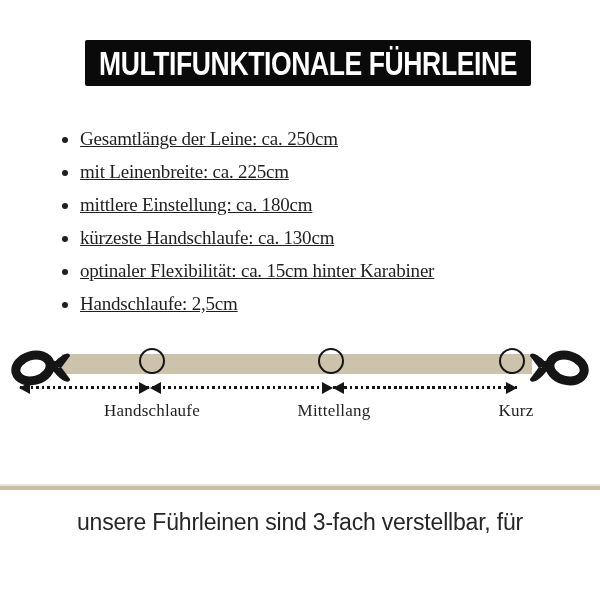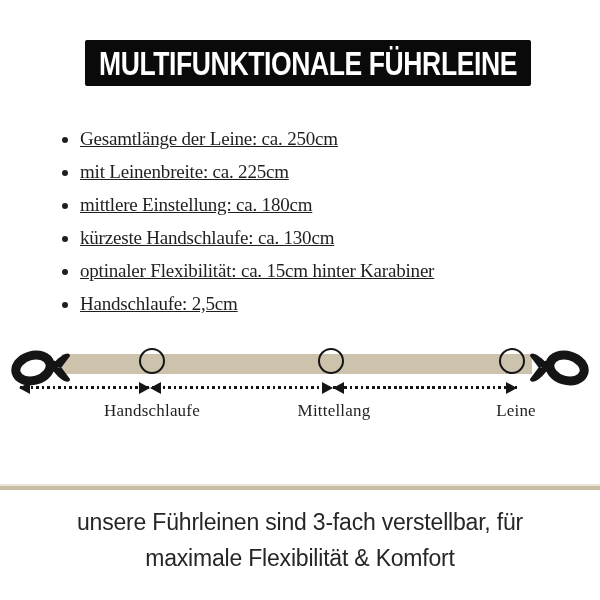--- a/index.html
+++ b/index.html
@@ -113,22 +113,21 @@
     <div class="dotline"></div>
     <div class="tri pt-left a-start"></div>
     <div class="tri pt-right m1a"></div>
     <div class="tri pt-left m1b"></div>
     <div class="tri pt-right m2a"></div>
     <div class="tri pt-left m2b"></div>
     <div class="tri pt-right a-end"></div>
 
     <div class="seg-label l1">Handschlaufe</div>
     <div class="seg-label l2">Mittellang</div>
-    <div class="seg-label l3">Leine</div>
+    <div class="seg-label l3">Kurz</div>
   </div>
 
   <div class="divider"></div>
   <div class="footer-text">
     <div>unsere Führleinen sind 3-fach verstellbar, für</div>
-    <div>maximale Flexibilität &amp; Komfort</div>
   </div>
 
 </div>
 
 </body></html>

